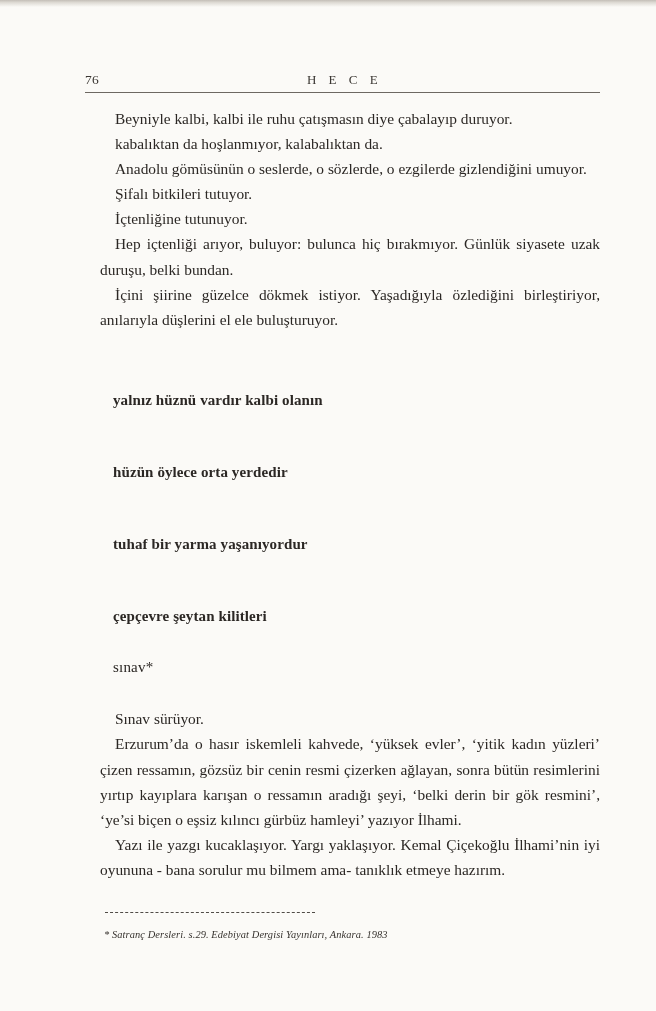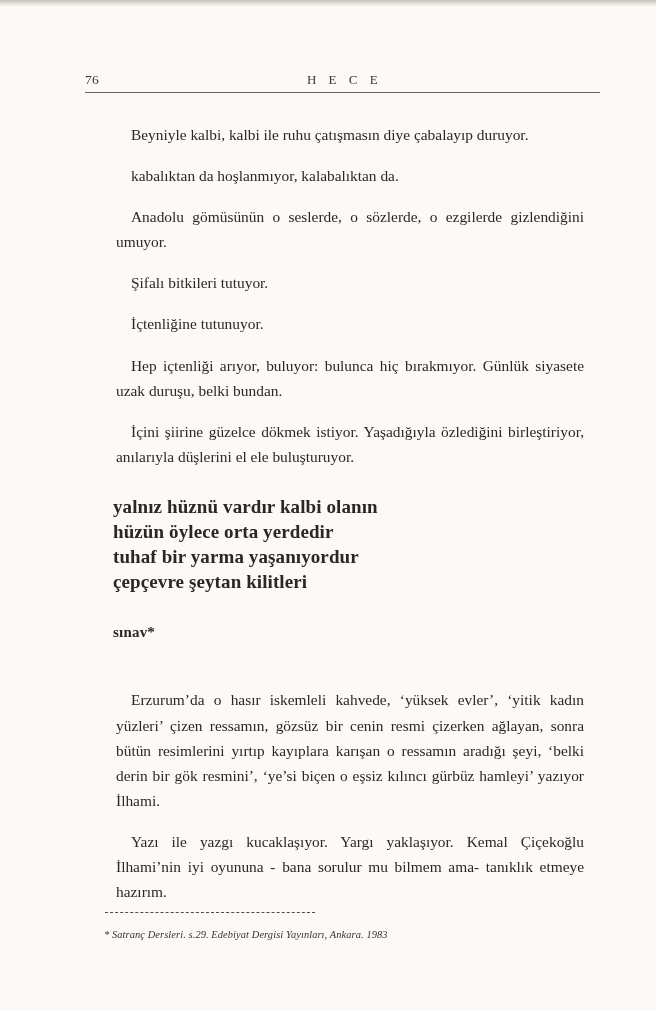--- a/index.html
+++ b/index.html
@@ -70,45 +70,46 @@
   }
 
   
   .column {
     position: absolute;
     left: 100px;
     top: 106px;
     width: 500px;
   }
   p.para {
-    margin: 16px;
+    margin: 0;
     text-align: justify;
     text-indent: 15px;
     font-size: 15.4px;
     line-height: 25.1px;
     letter-spacing: 0;
     -webkit-hyphens: none;
     hyphens: none;
   }
   p.para:last-child { text-align: justify; }
 
   
   .verse {
     margin: 0;
     padding: 9px 0 0 13px;
   }
   .verse-line {
     font-weight: bold;
-    font-size: 19px;
+    font-size: 15px;
     line-height: 25.1px;
     letter-spacing: .1px;
     white-space: pre;
+    margin-top: 47px;
   }
   .poem-title {
-    font-weight: bold;
+    font-weight: normal;
     font-size: 15px;
     line-height: 25.1px;
     padding: 26px 0 0 13px;
     letter-spacing: .2px;
   }
   .after-title { height: 26px; }
 
   
   .footnote-sep {
     position: absolute;
@@ -163,20 +164,21 @@
     <div class="verse">
       <div class="verse-line">yalnız hüznü vardır kalbi olanın</div>
       <div class="verse-line">hüzün öylece orta yerdedir</div>
       <div class="verse-line">tuhaf bir yarma yaşanıyordur</div>
       <div class="verse-line">çepçevre şeytan kilitleri</div>
     </div>
 
     <div class="poem-title">sınav*</div>
     <div class="after-title"></div>
 
+    <p class="para">Sınav sürüyor.</p>
     <p class="para">Erzurum’da o hasır iskemleli kahvede, ‘yüksek evler’, ‘yitik kadın yüzleri’ çizen ressamın, gözsüz bir cenin resmi çizerken ağlayan, sonra bütün resimlerini yırtıp kayıplara karışan o ressamın aradığı şeyi, ‘belki derin bir gök resmini’, ‘ye’si biçen o eşsiz kılıncı gürbüz hamleyi’ yazıyor İlhami.</p>
     <p class="para">Yazı ile yazgı kucaklaşıyor. Yargı yaklaşıyor. Kemal Çiçekoğlu İlhami’nin iyi oyununa - bana sorulur mu bilmem ama- tanıklık etmeye hazırım.</p>
 
   </div>
 
   <div class="footnote-sep"></div>
   <div class="footnote">* Satranç Dersleri. s.29. Edebiyat Dergisi Yayınları, Ankara. 1983</div>
 
 </div>
 

